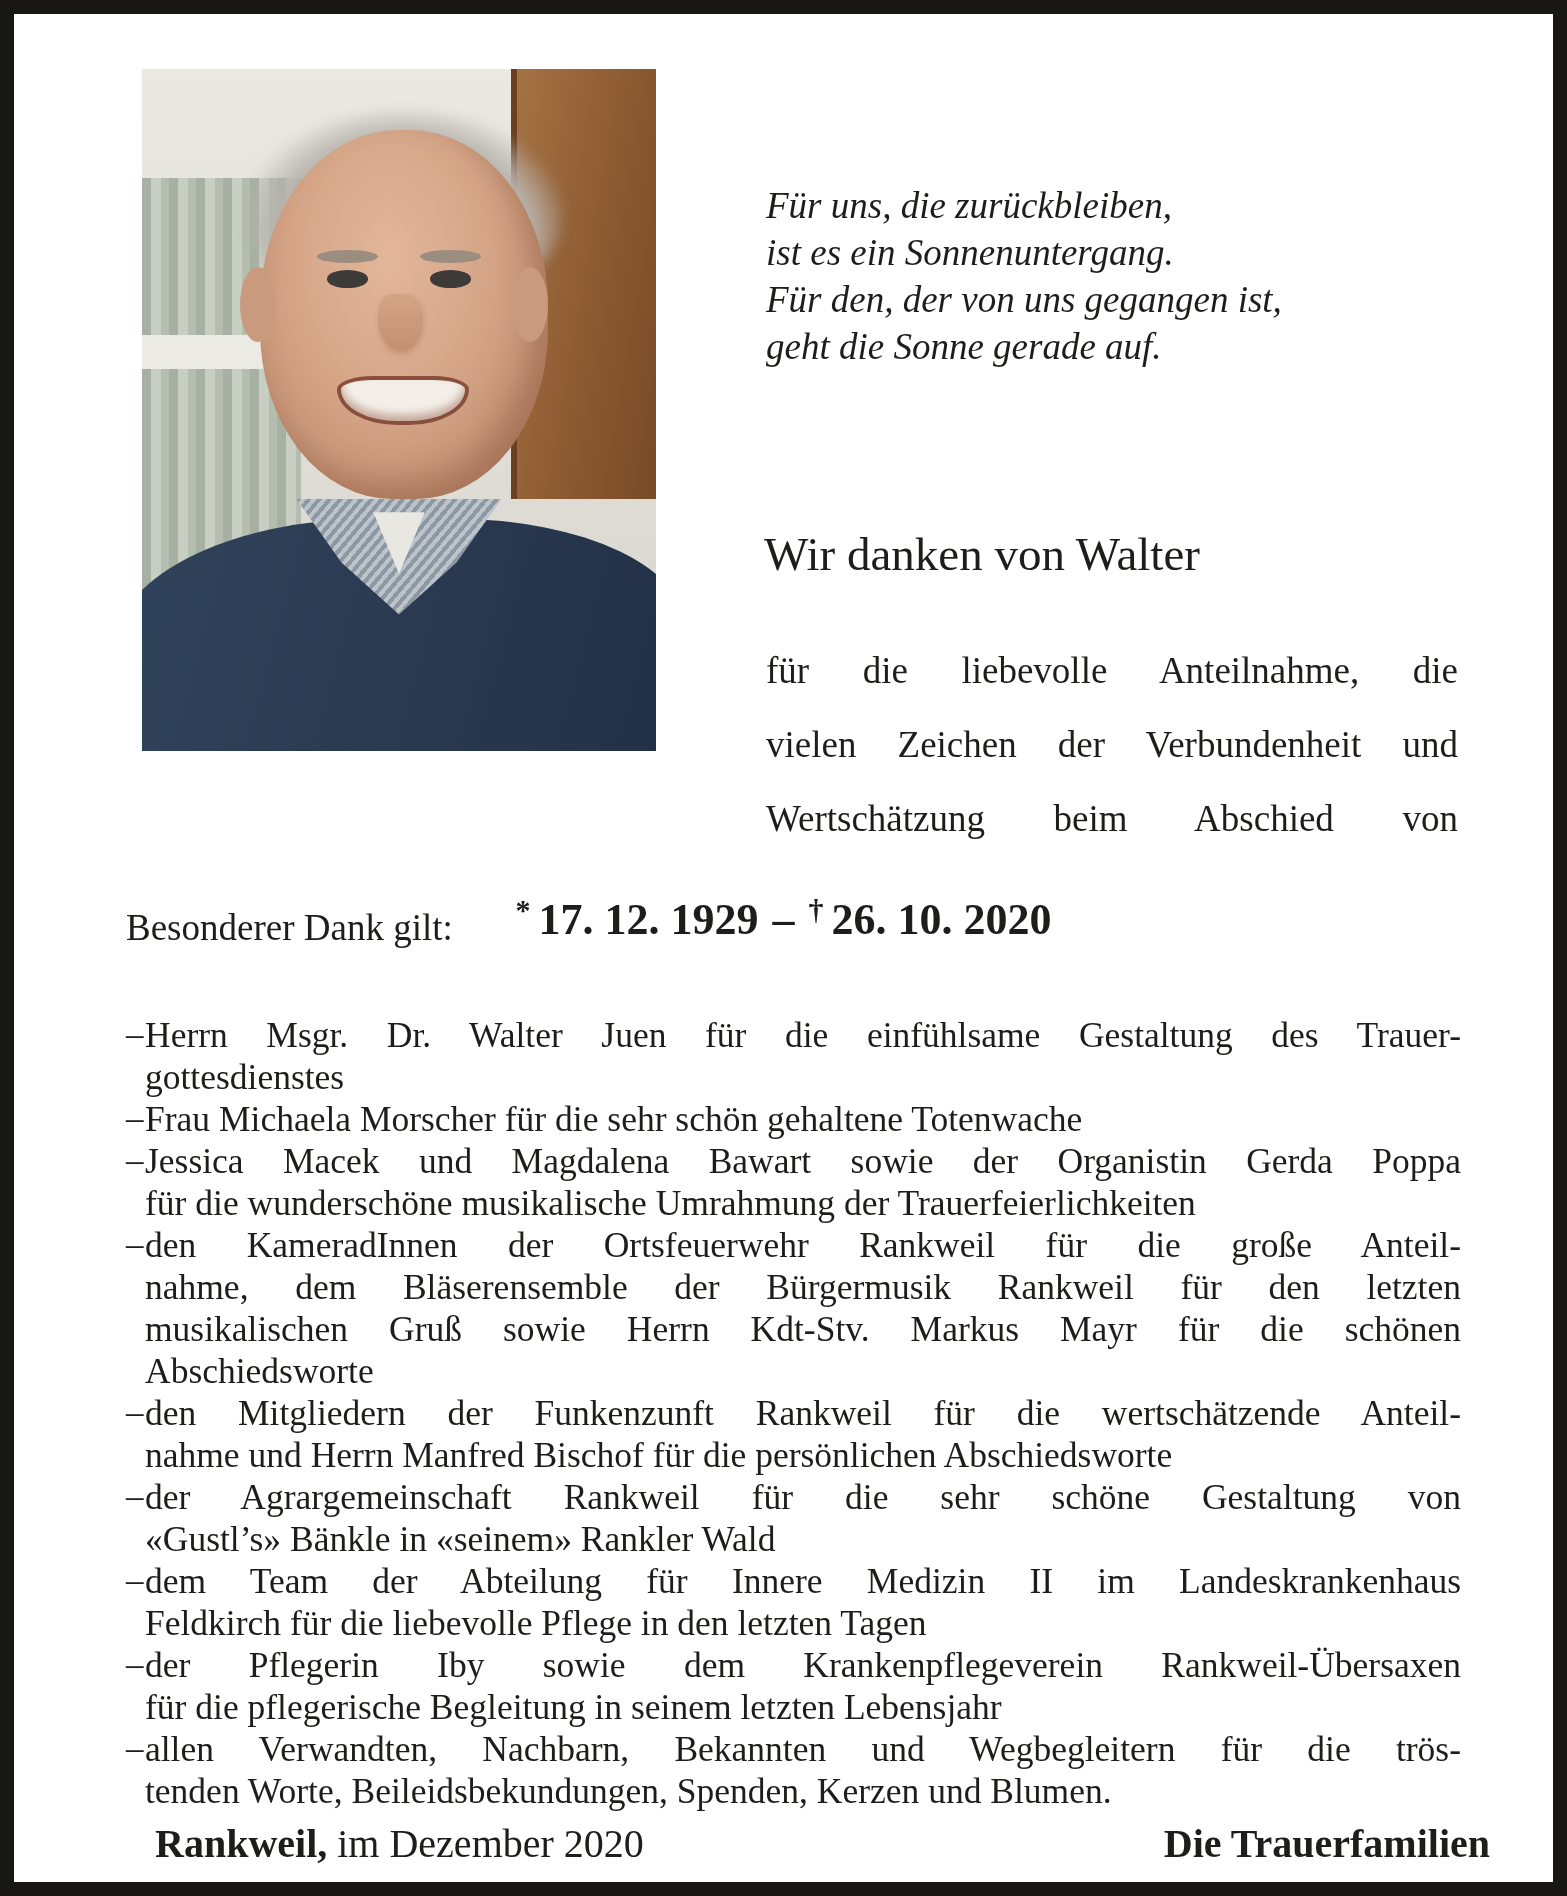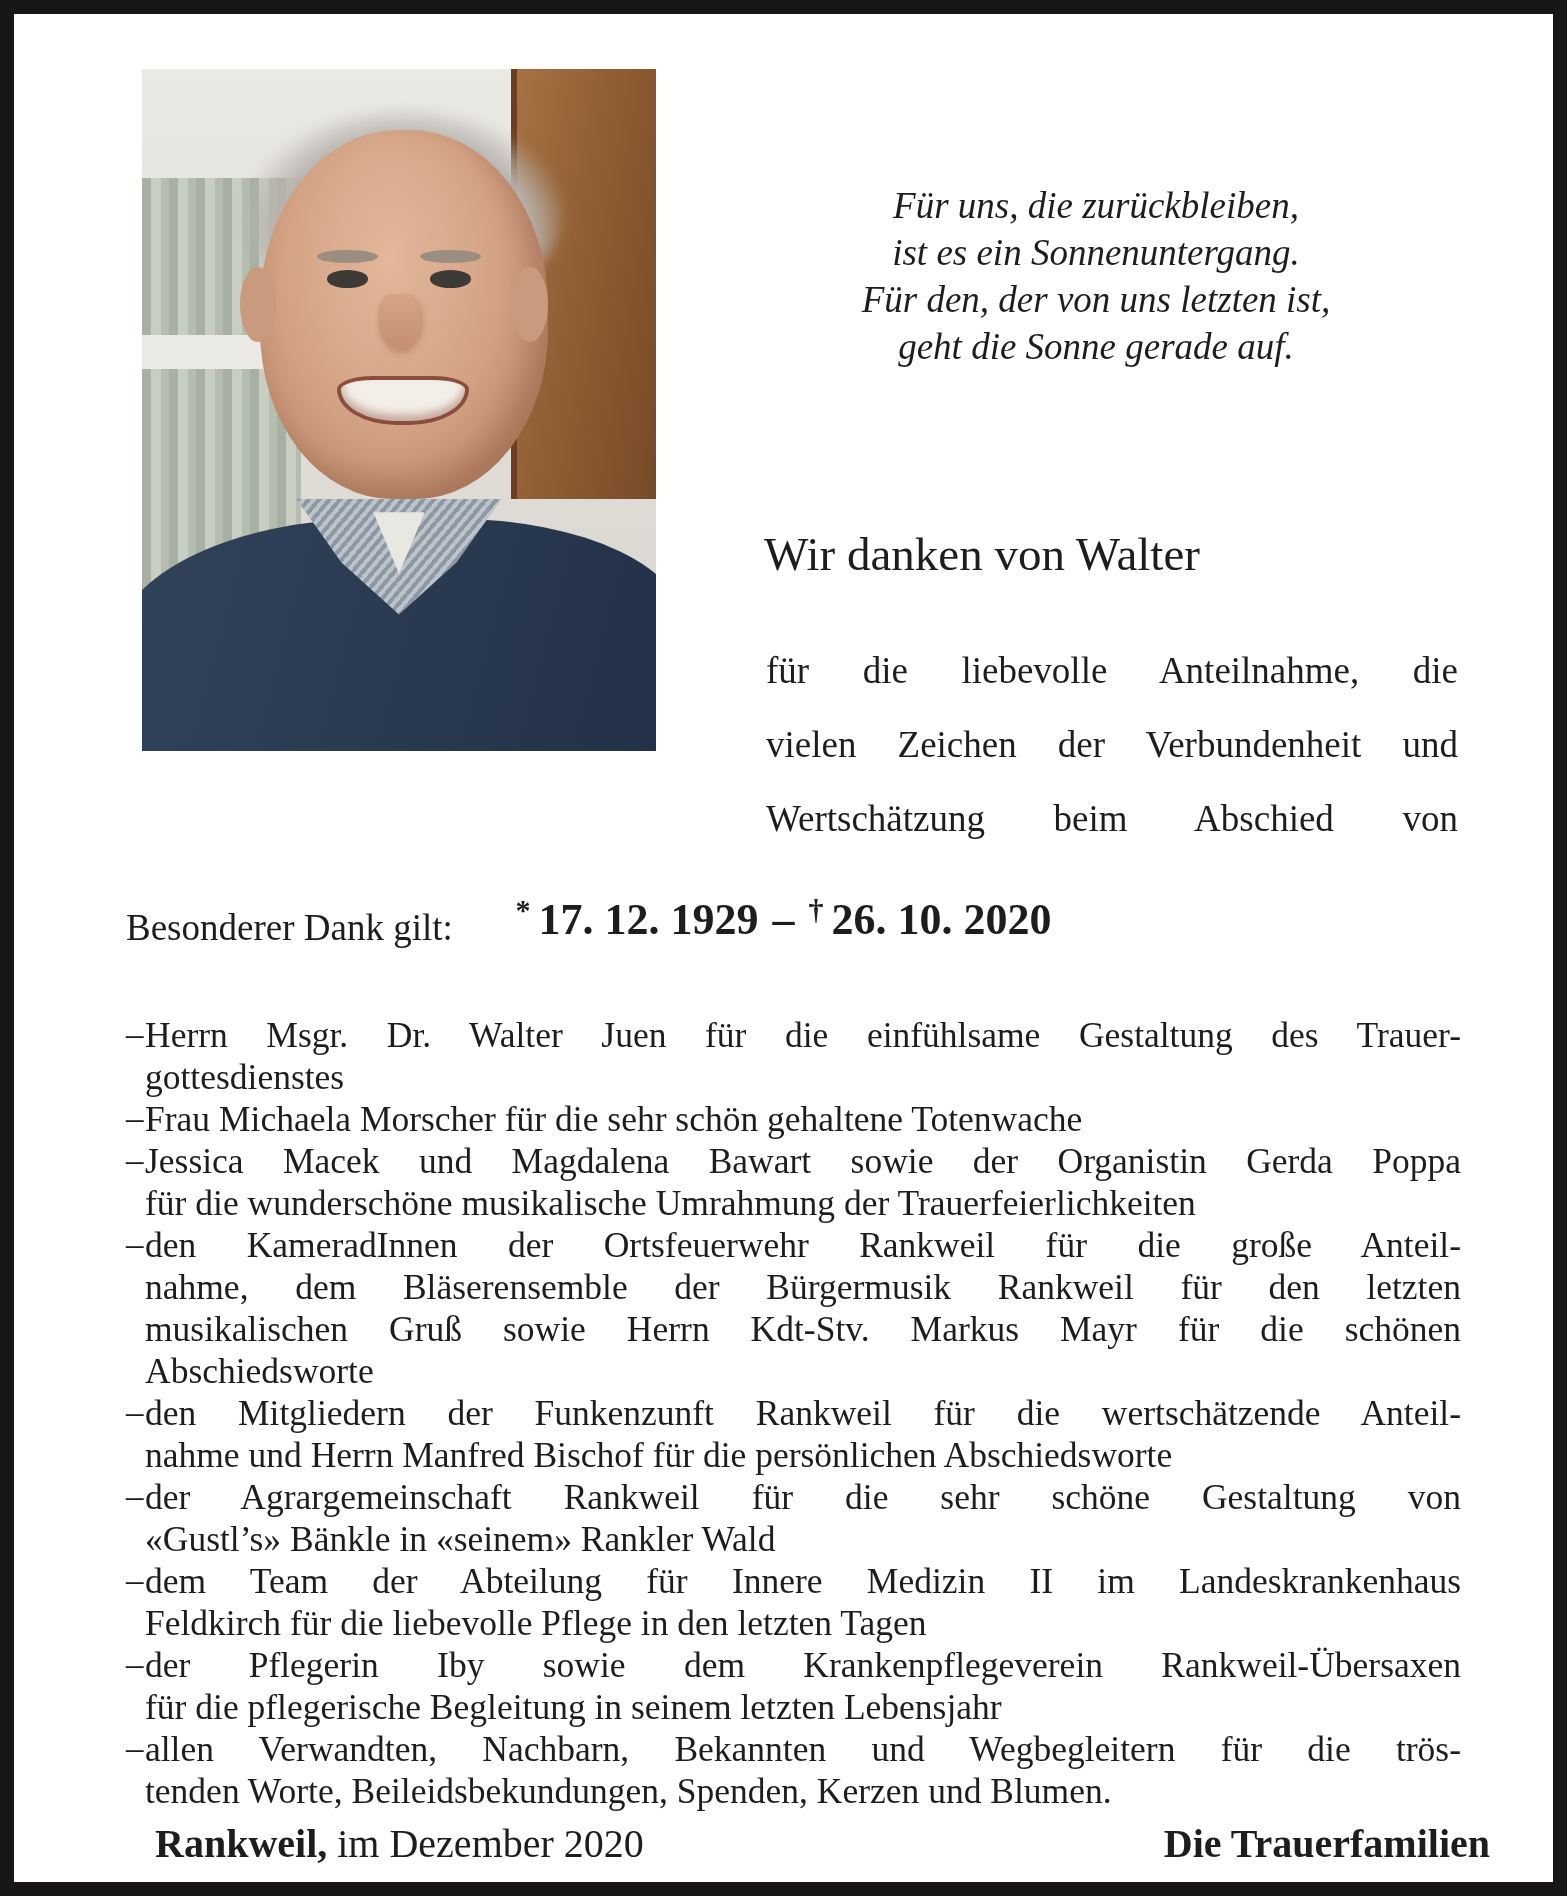--- a/index.html
+++ b/index.html
@@ -43,21 +43,21 @@
   .ph-sweater{position:absolute;left:-6%;bottom:-2%;width:112%;height:36%;
       background:linear-gradient(105deg,#31435c 0%,#2b3b52 45%,#223047 100%);
       border-radius:45% 40% 0 0/55% 45% 0 0;}
   .ph-collar{position:absolute;left:30%;bottom:20%;width:40%;height:17%;
       background:repeating-linear-gradient(130deg,#8d98a2 0 4px,#bcc4cb 4px 8px);
       clip-path:polygon(0 0,100% 0,78% 55%,50% 100%,22% 55%);}
   .ph-shirt{position:absolute;left:45%;bottom:26%;width:10%;height:9%;
       background:#e9e7e2;clip-path:polygon(0 0,100% 0,50% 100%);}
   
   .poem{position:absolute;left:752px;top:168px;width:660px;}
-  .poem .tline{font-size:37px;line-height:47px;font-style:italic;text-align:center;}
+  .poem .tline{font-size:37px;line-height:47px;font-style:italic;}
   .greeting{position:absolute;left:750px;top:515px;font-size:47px;line-height:1.1;}
   .intro{position:absolute;left:752px;top:606px;width:692px;}
   .intro .tline{font-size:37px;line-height:47px;margin-top:27px;}
   
   .name{position:absolute;left:0;top:748px;width:100%;text-align:center;
         font-size:108px;line-height:1.05;white-space:nowrap;letter-spacing:-1px;}
   .dates{position:absolute;left:0;top:878px;width:100%;text-align:center;
          font-weight:bold;font-size:44px;line-height:1.2;}
   .dates .sym{font-size:30px;vertical-align:14px;margin-right:8px;}
   .dates .sep{margin:0 14px;}
@@ -94,21 +94,21 @@
     <div class="ph-nose"></div>
     <div class="ph-mouth"></div>
     <div class="ph-sweater"></div>
     <div class="ph-collar"></div>
     <div class="ph-shirt"></div>
   </div>
 
   <div class="poem">
       <div class="tline">Für uns, die zurückbleiben,</div>
       <div class="tline">ist es ein Sonnenuntergang.</div>
-      <div class="tline">Für den, der von uns letzten ist,</div>
+      <div class="tline">Für den, der von uns gegangen ist,</div>
       <div class="tline">geht die Sonne gerade auf.</div>
     </div>
 
   <div class="greeting">Wir danken von Walter</div>
 
   <div class="intro">
       <div class="tline just">für die liebevolle Anteilnahme, die</div>
       <div class="tline just">vielen Zeichen der Verbundenheit und</div>
       <div class="tline just">Wertschätzung beim Abschied von</div>
     </div>

